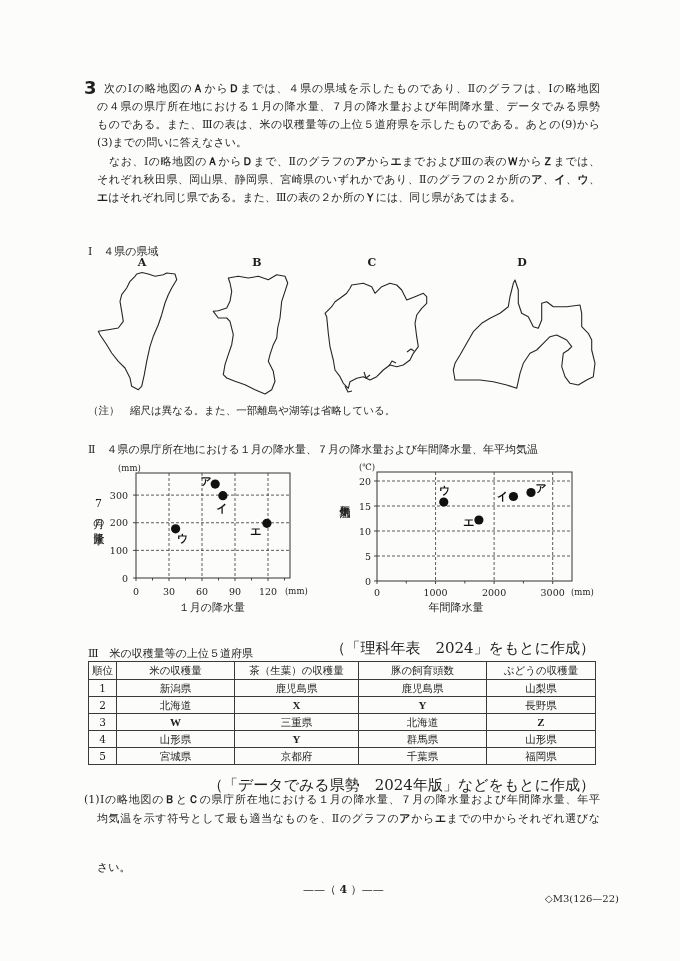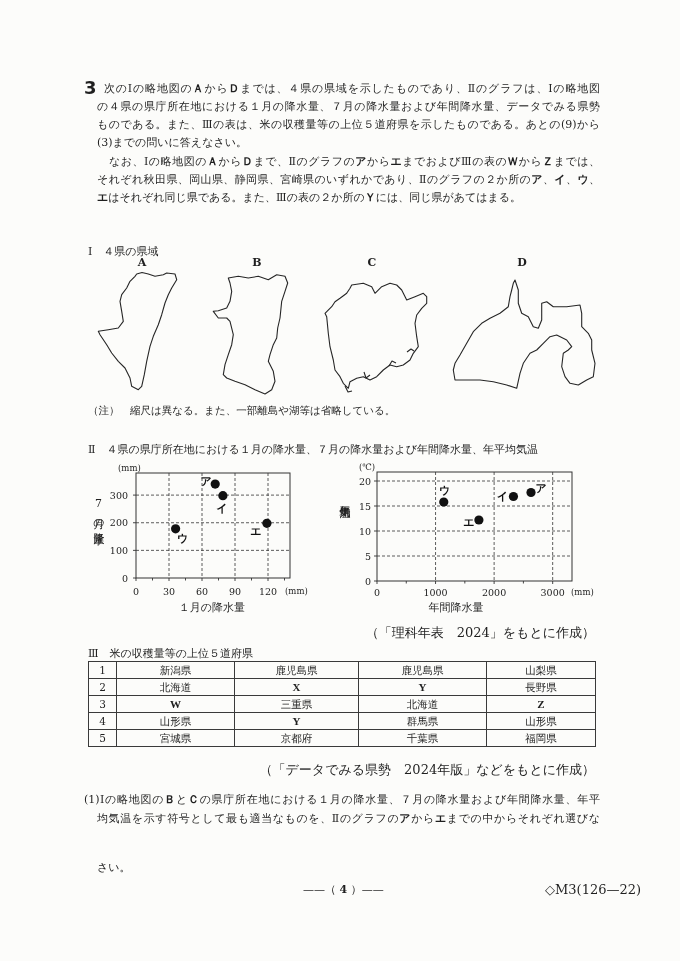--- a/index.html
+++ b/index.html
@@ -46,23 +46,23 @@
     position: absolute; left: 88px; top: 661px; border-collapse: collapse;
     font-size: 10.5px; table-layout: fixed; width: 507px;
     border: 1.3px solid #2a2a2a;
   }
   table.data td, table.data th {
     border: 1px solid #3a3a3a; text-align: center; padding: 0; font-weight: normal;
     height: 16px; line-height: 15px; overflow: hidden; white-space: nowrap;
   }
   table.data th { height: 17px; }
   table.data td.ltr { font-weight: bold; font-family: "Liberation Serif", serif; font-size: 11px; }
-  .source { position: absolute; right: 85px; font-size: 13px; line-height: 16px; white-space: nowrap; }
+  .source { position: absolute; right: 85px; font-size: 15px; line-height: 16px; white-space: nowrap; margin-top: 15px; }
   .footer { font-size: 11px; line-height: 16px; }
-  .code { font-size: 13px; line-height: 16px; }
+  .code { font-size: 10px; line-height: 16px; margin-top: 9px; }
 </style>
 </head>
 <body>
 
 <div class="qnum">3</div>
 <div class="line just" style="left:104px;top:80px;width:496px;">次のⅠの略地図の<b>Ａ</b>から<b>Ｄ</b>までは、４県の県域を示したものであり、Ⅱのグラフは、Ⅰの略地図</div>
 <div class="line just" style="left:97px;top:98px;width:503px;">の４県の県庁所在地における１月の降水量、７月の降水量および年間降水量、データでみる県勢</div>
 <div class="line just" style="left:97px;top:116px;width:503px;">ものである。また、Ⅲの表は、米の収穫量等の上位５道府県を示したものである。あとの(9)から</div>
 <div class="line" style="left:97px;top:134px;">(3)までの問いに答えなさい。</div>
 <div class="line just" style="left:109px;top:153px;width:491px;">なお、Ⅰの略地図の<b>Ａ</b>から<b>Ｄ</b>まで、Ⅱのグラフの<b>ア</b>から<b>エ</b>までおよびⅢの表の<b>Ｗ</b>から<b>Ｚ</b>までは、</div>
@@ -189,20 +189,27 @@
 
 <table class="data">
   <colgroup>
       <col style="width:28px">
       <col style="width:118px">
       <col style="width:124px">
       <col style="width:128px">
       <col style="width:109px">
     </colgroup>
   <tbody>
+      <tr>
+    <th>順位</th>
+    <th>米の収穫量</th>
+    <th>茶（生葉）の収穫量</th>
+    <th>豚の飼育頭数</th>
+    <th>ぶどうの収穫量</th>
+  </tr>
   <tr>
     <td>1</td>
     <td>新潟県</td>
     <td>鹿児島県</td>
     <td>鹿児島県</td>
     <td>山梨県</td>
   </tr>
   <tr>
     <td>2</td>
     <td>北海道</td>

